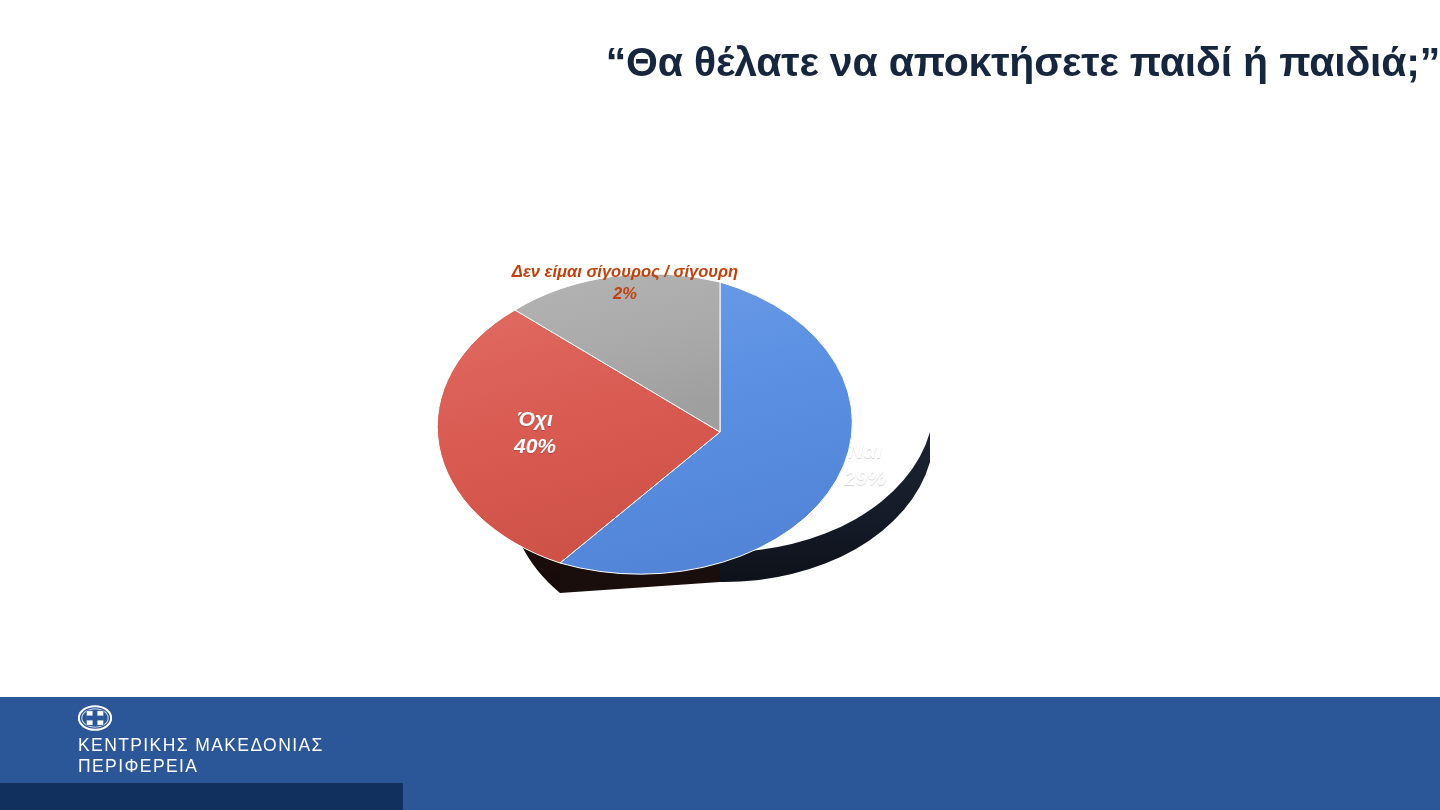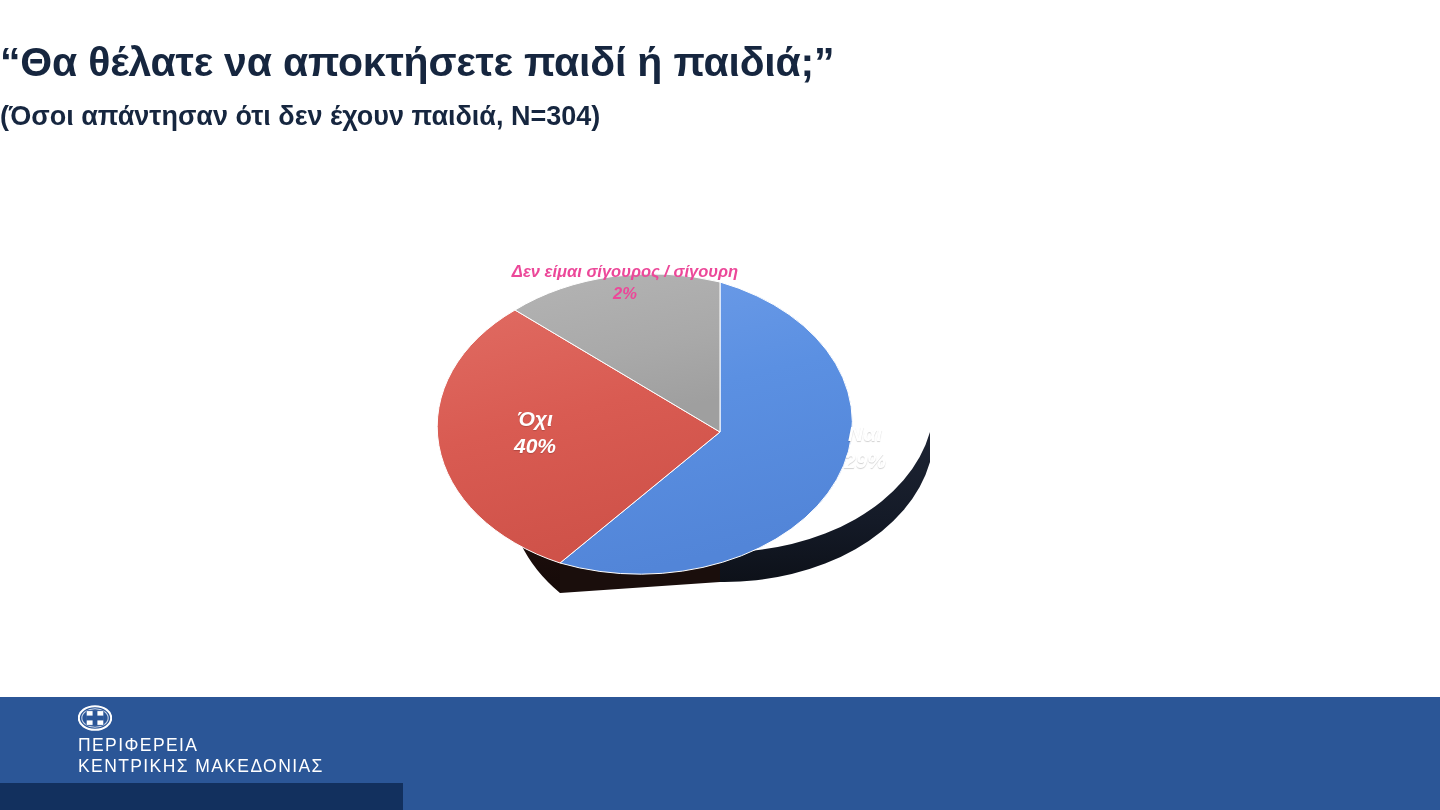--- a/index.html
+++ b/index.html
@@ -18,21 +18,21 @@
     background: #ffffff;
     overflow: hidden;
   }
 
   
   .title-block {
     position: absolute;
     left: 0;
     top: 40px;
     width: 1440px;
-    text-align: left;
+    text-align: right;
   }
   .slide-title {
     font-size: 41px;
     font-weight: bold;
     color: #16263f;
     letter-spacing: -0.2px;
     line-height: 1.12;
     margin: 0;
     white-space: nowrap;
   }
@@ -65,21 +65,21 @@
   
   .outside-label {
     position: absolute;
     left: 0;
     top: 15px;
     width: 330px;
     text-align: center;
     font-size: 16.5px;
     font-weight: bold;
     font-style: italic;
-    color: #ec4899;
+    color: #c2410c;
     line-height: 1.35;
     pointer-events: none;
   }
   .outside-label .lbl-name { display: block; white-space: nowrap; }
   .outside-label .lbl-val  { display: block; }
 
   
   .inside-label {
     position: absolute;
     text-align: center;
@@ -87,21 +87,21 @@
     font-weight: bold;
     font-style: italic;
     color: #ffffff;
     line-height: 1.3;
     pointer-events: none;
     text-shadow: 0 1px 1px rgba(0,0,0,0.18);
   }
   .inside-label .lbl-name { display: block; }
   .inside-label .lbl-val  { display: block; }
 
-  .label-nai { left: 345px; top: 175px; width: 120px; }
+  .label-nai { left: 345px; top: 192px; width: 120px; }
   .label-ochi { left: 25px; top: 160px; width: 100px; }
 
   
   .footer-band {
     position: absolute;
     left: 0;
     top: 697px;
     width: 1440px;
     height: 113px;
     background: #2b5697;
@@ -138,21 +138,20 @@
   }
   .org-name .line { display: block; }
 </style>
 </head>
 <body>
 
 <div class="slide">
 
   <div class="title-block">
     <h1 class="slide-title">“Θα θέλατε να αποκτήσετε παιδί ή παιδιά;”</h1>
-    <h2 class="slide-subtitle">(Όσοι απάντησαν ότι δεν έχουν παιδιά, N=304)</h2>
   </div>
 
   <div class="chart-area">
 
     <svg class="pie-svg" viewBox="0 0 520 390">
       <defs>
         <linearGradient id="gradBlue" x1="0" y1="0" x2="0.25" y2="1">
           <stop offset="0%" stop-color="#6d9ce8"></stop>
           <stop offset="45%" stop-color="#5b90e2"></stop>
           <stop offset="100%" stop-color="#5285d8"></stop>
@@ -221,18 +220,18 @@
   <div class="footer-logo">
     <svg class="emblem" viewBox="0 0 34 26">
       <ellipse cx="17" cy="13" rx="16.2" ry="11.8" fill="none" stroke="#ffffff" stroke-width="2.1"></ellipse>
       <ellipse cx="17" cy="13" rx="13.2" ry="9.2" fill="none" stroke="#c8d4e6" stroke-width="1.1"></ellipse>
       <rect x="8.2" y="5.6" width="17.6" height="14.8" rx="1" fill="#ffffff"></rect>
       <rect x="8.2" y="5.6" width="17.6" height="14.8" rx="1" fill="none" stroke="#2b5697" stroke-width="0.9"></rect>
       <rect x="14.6" y="5.6" width="4.8" height="14.8" fill="#2b5697"></rect>
       <rect x="8.2" y="10.6" width="17.6" height="4.8" fill="#2b5697"></rect>
     </svg>
     <div class="org-name">
+      <span class="line">ΚΕΝΤΡΙΚΗΣ ΜΑΚΕΔΟΝΙΑΣ</span>
       <span class="line">ΠΕΡΙΦΕΡΕΙΑ</span>
-      <span class="line">ΚΕΝΤΡΙΚΗΣ ΜΑΚΕΔΟΝΙΑΣ</span>
     </div>
   </div>
 
 </div>
 
 </body></html>

